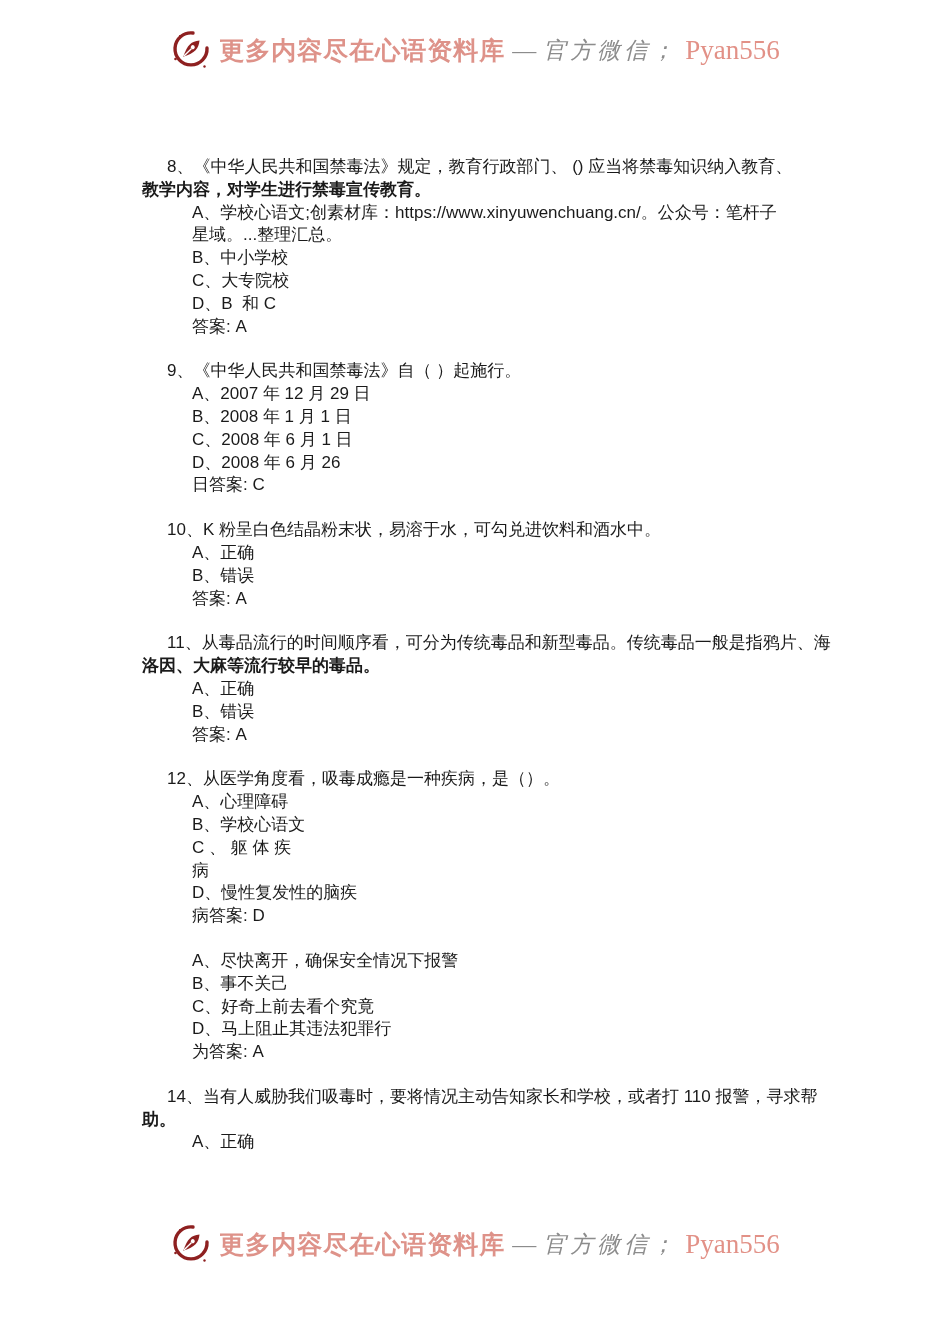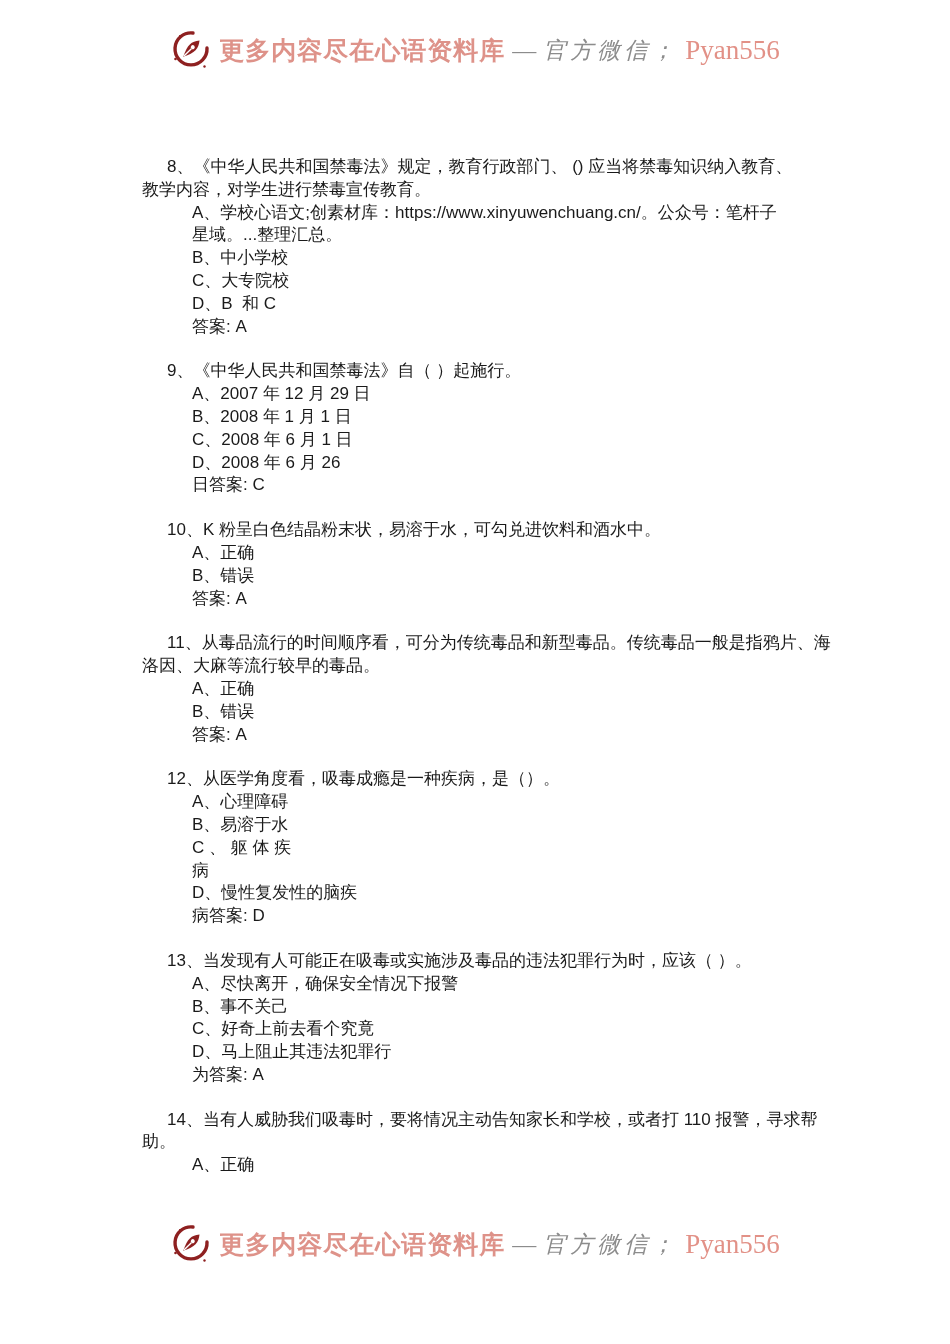--- a/index.html
+++ b/index.html
@@ -60,21 +60,21 @@
     color: var(--text-color, #1a1a1a);
     font-size: 17px;
   }
   .question { margin: 0 0 22px 0; }
   .line {
     line-height: 22.8px;
     white-space: pre-wrap;
     word-break: break-all;
   }
   .line.q { padding-left: 25px; }  
-  .line.w { padding-left: 0; }     
+  .line.w { padding-left: 0; font-weight: bold; }     
   .line.o { padding-left: 50px; }  
 </style>
 </head>
 <body>
 
 <div class="page">
 
   <div class="watermark header">
     <svg class="wm-logo" width="42" height="44" viewBox="0 0 42 44" aria-hidden="true">
       <path d="M23 5 A 16 16 0 1 0 37 20" fill="none" stroke="currentColor" stroke-width="3.4" stroke-linecap="round"></path>
@@ -121,28 +121,27 @@
       <div class="question">
         <div class="line q">11、从毒品流行的时间顺序看，可分为传统毒品和新型毒品。传统毒品一般是指鸦片、海</div>
         <div class="line w">洛因、大麻等流行较早的毒品。</div>
         <div class="line o">A、正确</div>
         <div class="line o">B、错误</div>
         <div class="line o">答案: A</div>
       </div>
       <div class="question">
         <div class="line q">12、从医学角度看，吸毒成瘾是一种疾病，是（）。</div>
         <div class="line o">A、心理障碍</div>
-        <div class="line o">B、易溶于水</div>
+        <div class="line o">B、学校心语文</div>
         <div class="line o">C 、 躯 体 疾</div>
         <div class="line o">病</div>
         <div class="line o">D、慢性复发性的脑疾</div>
         <div class="line o">病答案: D</div>
       </div>
       <div class="question">
-        <div class="line q">13、当发现有人可能正在吸毒或实施涉及毒品的违法犯罪行为时，应该（ ）。</div>
         <div class="line o">A、尽快离开，确保安全情况下报警</div>
         <div class="line o">B、事不关己</div>
         <div class="line o">C、好奇上前去看个究竟</div>
         <div class="line o">D、马上阻止其违法犯罪行</div>
         <div class="line o">为答案: A</div>
       </div>
       <div class="question">
         <div class="line q">14、当有人威胁我们吸毒时，要将情况主动告知家长和学校，或者打 110 报警，寻求帮</div>
         <div class="line w">助。</div>
         <div class="line o">A、正确</div>

